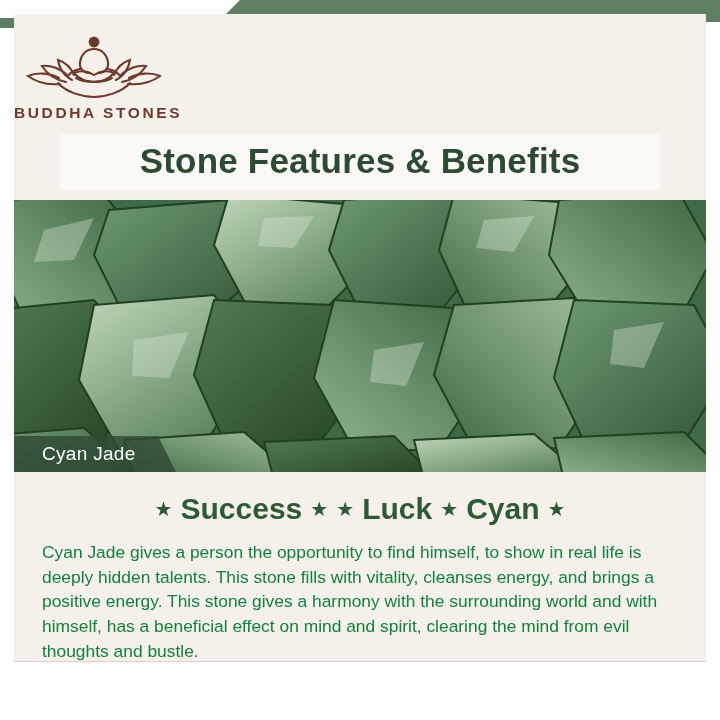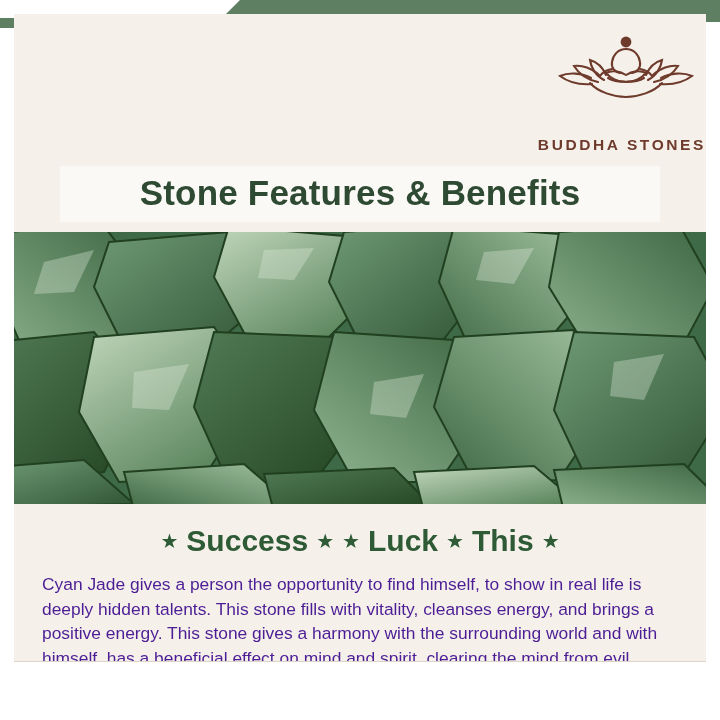--- a/index.html
+++ b/index.html
@@ -55,22 +55,21 @@
     width: 692px; height: 692px;
     background: #f5f1ea;
     overflow: hidden;
   }
 
   
   .logo-wrap {
     padding-top: 14px;
     display: flex;
     flex-direction: column;
-    align-items: flex-end;
-    gap: 32px;
+    align-items: flex-start;
   }
   .logo-mark { width: 160px; height: 72px; display: block; }
   .brand-name {
     margin-top: 4px;
     font-size: 15.5px;
     letter-spacing: 2.6px;
     color: #6e3a2b;
     font-weight: 700;
   }
 
@@ -131,21 +130,21 @@
   .benefit-label {
     color: #2e5b36;
     font-size: 30px;
     font-weight: 700;
   }
 
   .body-text {
     margin: 14px 26px 0 28px;
     font-size: 17.4px;
     line-height: 1.42;
-    color: #4c1d95;
+    color: #15803d;
     text-align: left;
   }
 
   .footer-rule {
     position: absolute;
     left: 0; bottom: 44px;
     width: 692px; height: 1px;
     background: #d9d3c8;
   }
   .footer-space {
@@ -242,30 +241,31 @@
 
         <g fill="#dfeadc" opacity="0.35">
           <polygon points="30,30 80,18 60,60 20,62"></polygon>
           <polygon points="250,18 300,16 280,48 244,46"></polygon>
           <polygon points="470,20 520,16 500,52 462,48"></polygon>
           <polygon points="120,140 175,132 155,178 118,176"></polygon>
           <polygon points="360,150 410,142 392,186 356,182"></polygon>
           <polygon points="600,130 650,122 630,168 596,164"></polygon>
         </g>
       </svg>
+      <div class="caption">Cyan Jade</div>
     </div>
 
     <div class="benefits">
       <span class="benefit-star">★</span>
       <span class="benefit-label">Success</span>
       <span class="benefit-star">★</span>
       <span class="benefit-star">★</span>
       <span class="benefit-label">Luck</span>
       <span class="benefit-star">★</span>
-      <span class="benefit-label">This</span>
+      <span class="benefit-label">Cyan</span>
       <span class="benefit-star">★</span>
     </div>
 
     <p class="body-text">Cyan Jade gives a person the opportunity to find himself, to show in real life is deeply hidden talents. This stone fills with vitality, cleanses energy, and brings a positive energy. This stone gives a harmony with the surrounding world and with himself, has a beneficial effect on mind and spirit, clearing the mind from evil thoughts and bustle.</p>
 
     <div class="footer-rule"></div>
     <div class="footer-space"></div>
   </div>
 </div>
 

